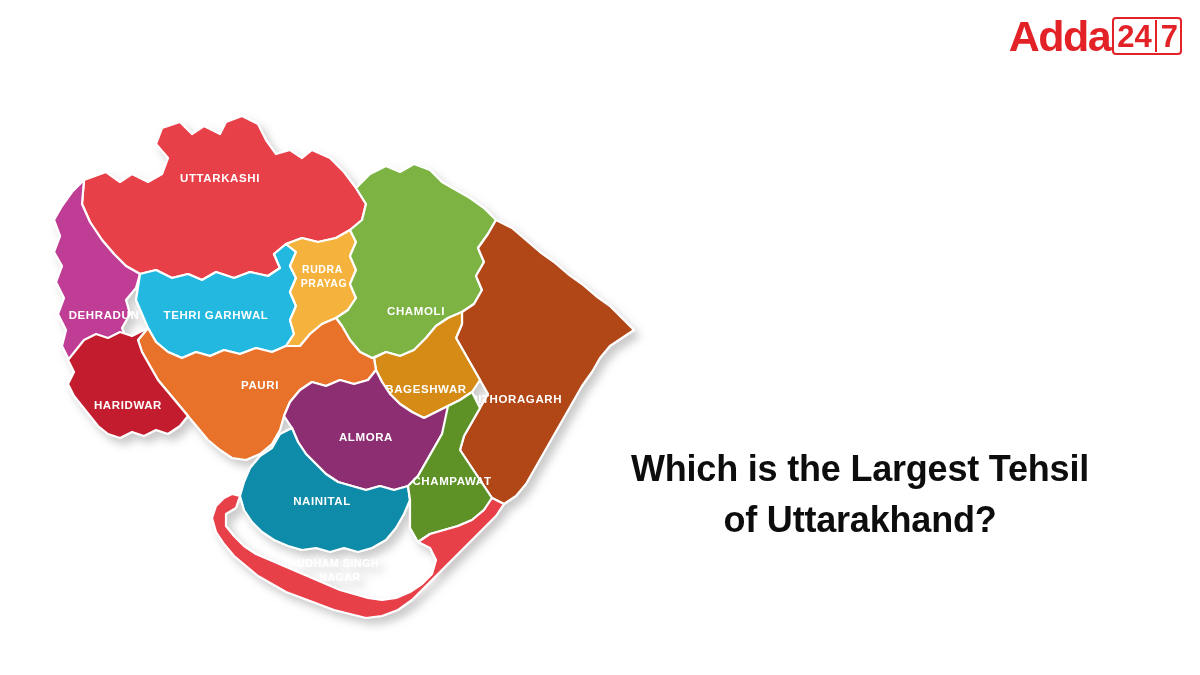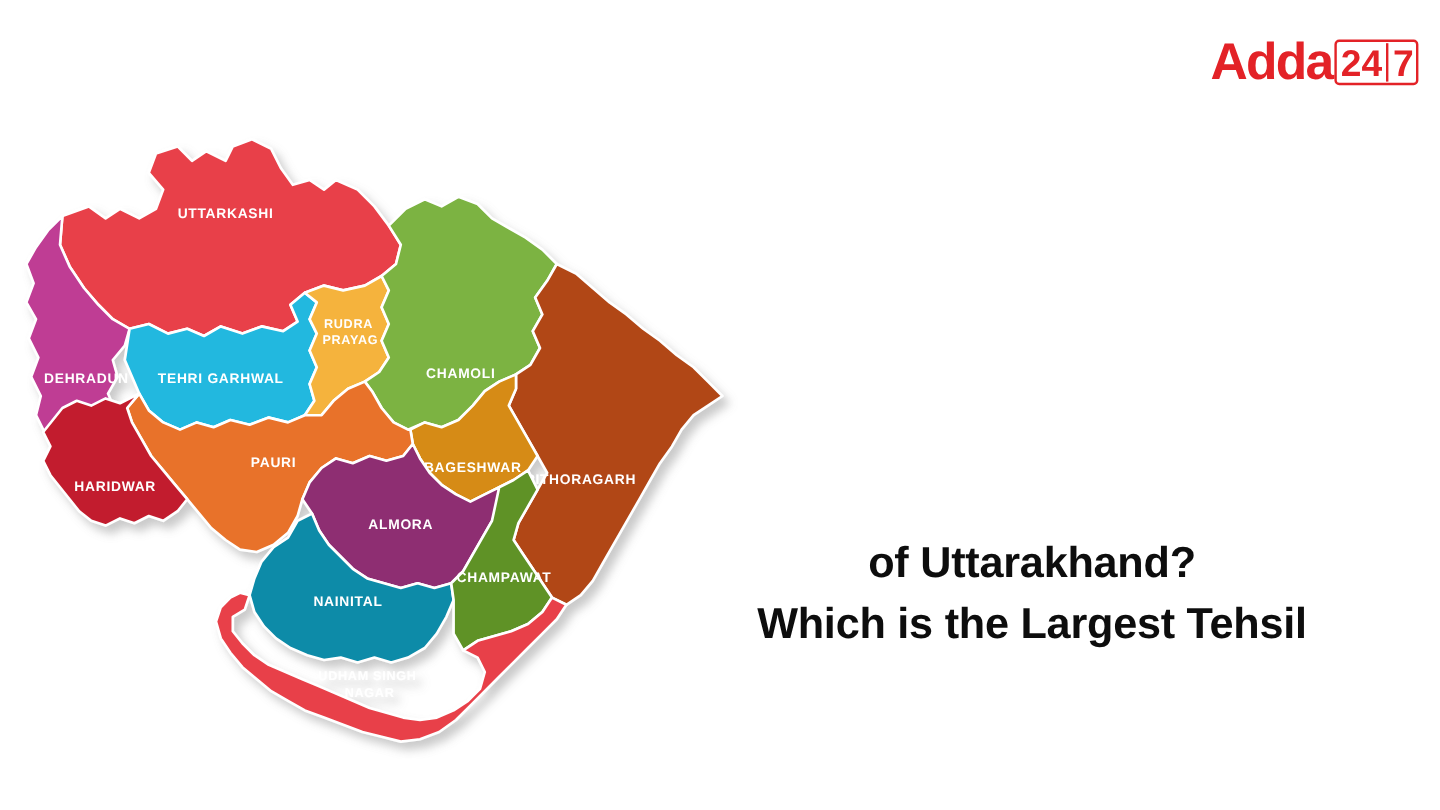--- a/index.html
+++ b/index.html
@@ -11,21 +11,21 @@
     width: 1200px;
     height: 675px;
     position: relative;
     overflow: hidden;
     font-family: "Liberation Sans", sans-serif;
   }
 
   
   #brand-logo {
     position: absolute;
-    top: 28px;
+    top: 12px;
     right: 18px;
     display: flex;
     align-items: center;
     height: 48px;
     user-select: none;
   }
   #brand-logo .logo-word {
     font-family: "Liberation Sans", sans-serif;
     font-weight: bold;
     font-size: 43px;
@@ -70,21 +70,21 @@
     font-size: 36px;
     line-height: 1.42;
     color: #0d0d0d;
     letter-spacing: -0.2px;
   }
   #headline .hl-line { display: block; }
 
   
   #map-wrap {
     position: absolute;
-    left: 12px;
+    left: 44px;
     top: 62px;
     width: 640px;
     height: 570px;
   }
   #map-svg { display: block; width: 640px; height: 570px; }
   .district-shape {
     stroke: #ffffff;
     stroke-width: 2.2;
     stroke-linejoin: round;
   }
@@ -233,15 +233,15 @@
 
 <div id="brand-logo">
   <span class="logo-word">Adda</span>
   <span class="logo-num-box">
     <span class="logo-num">24</span>
     <span class="logo-num seg-last">7</span>
   </span>
 </div>
 
 <div id="headline">
+  <span class="hl-line">Which is the Largest Tehsil</span>
   <span class="hl-line">of Uttarakhand?</span>
-  <span class="hl-line">Which is the Largest Tehsil</span>
 </div>
 
 </body></html>

